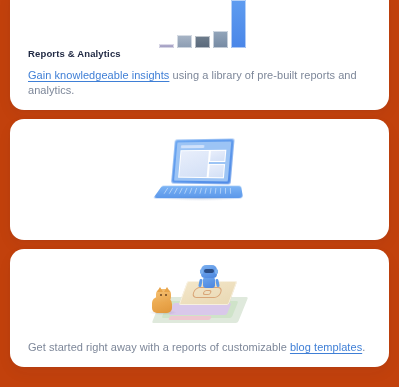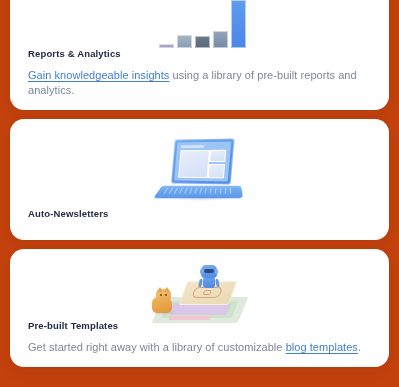--- a/index.html
+++ b/index.html
@@ -339,21 +339,20 @@
               <div class="scr-side-b"></div>
             </div>
           </div>
           <div class="lap-base">
             <div class="lap-keys"></div>
           </div>
           <div class="lap-shadow"></div>
         </div>
       </div>
       <div class="text-block">
-        <p class="card-title">Auto-Newsletters</p>
       </div>
     </div>
 
     <div class="card card-3">
       <div class="illus">
         <div class="templates">
           <div class="tpl-sheet-back"></div>
           <div class="tpl-sheet-green"></div>
           <div class="tpl-sheet-purple"></div>
           <div class="tpl-sheet-pink"></div>
@@ -377,19 +376,18 @@
             <div class="cat-head">
               <div class="cat-ear-l"></div>
               <div class="cat-ear-r"></div>
               <div class="cat-eye-l"></div>
               <div class="cat-eye-r"></div>
             </div>
           </div>
         </div>
       </div>
       <div class="text-block">
-        <p class="card-title">Pre-built Templates</p>
-        <p class="card-desc"><span>Get started right away with a library of customizable </span><a class="card-link" href="#">blog templates</a><span>.</span></p>
+        <p class="card-desc"><span>Get started right away with a reports of customizable </span><a class="card-link" href="#">blog templates</a><span>.</span></p>
       </div>
     </div>
 
   </div>
 </div>
 
 </body></html>

